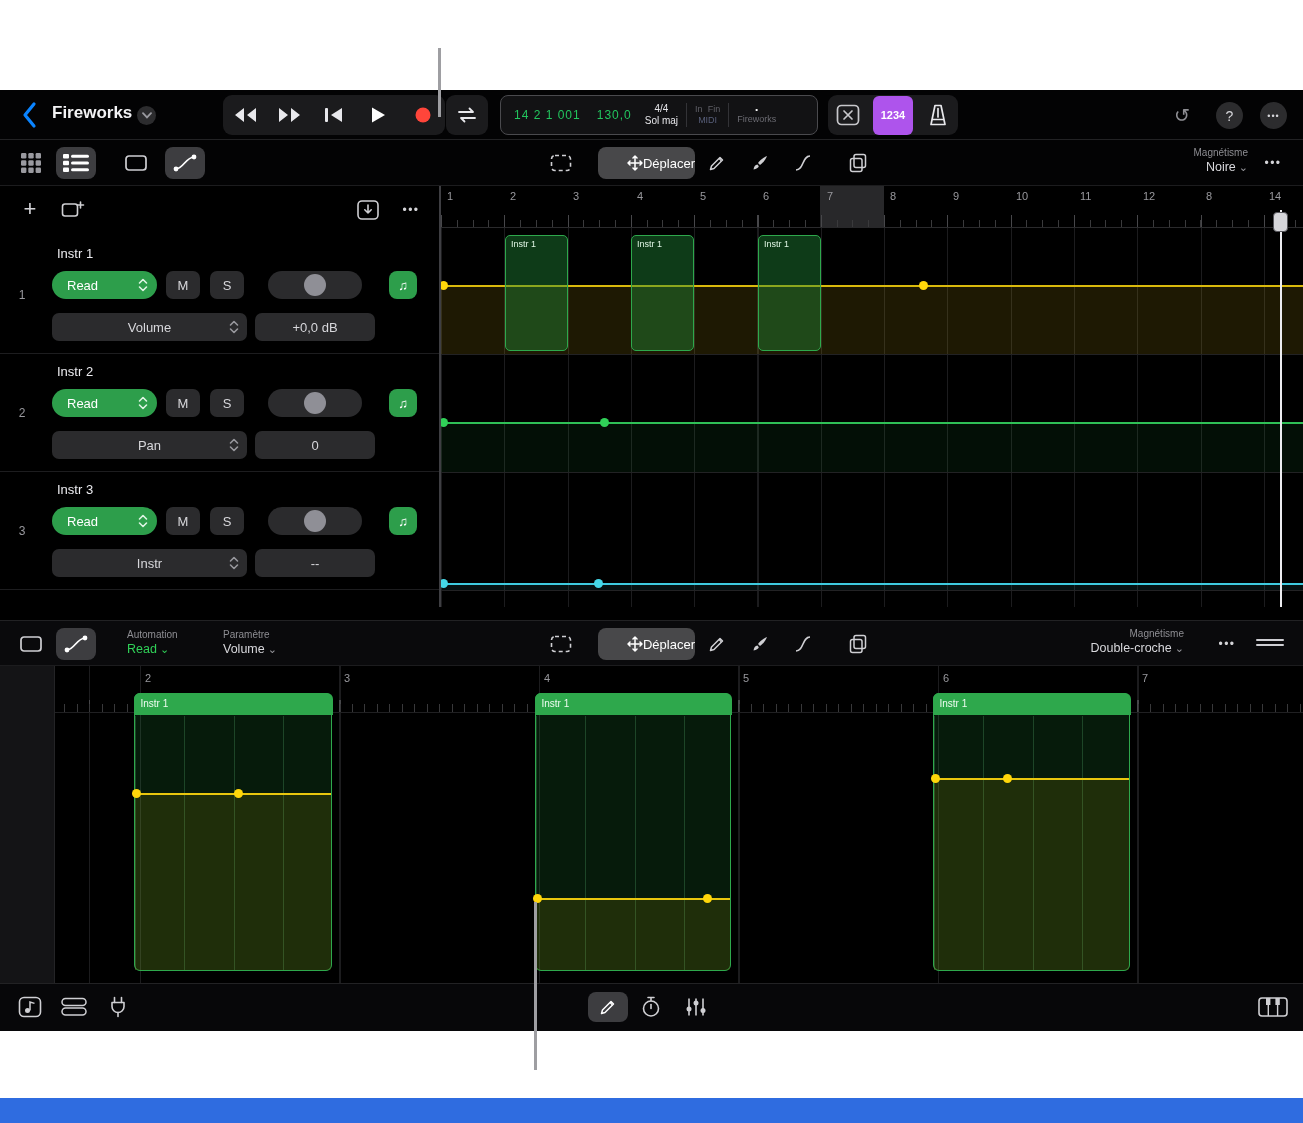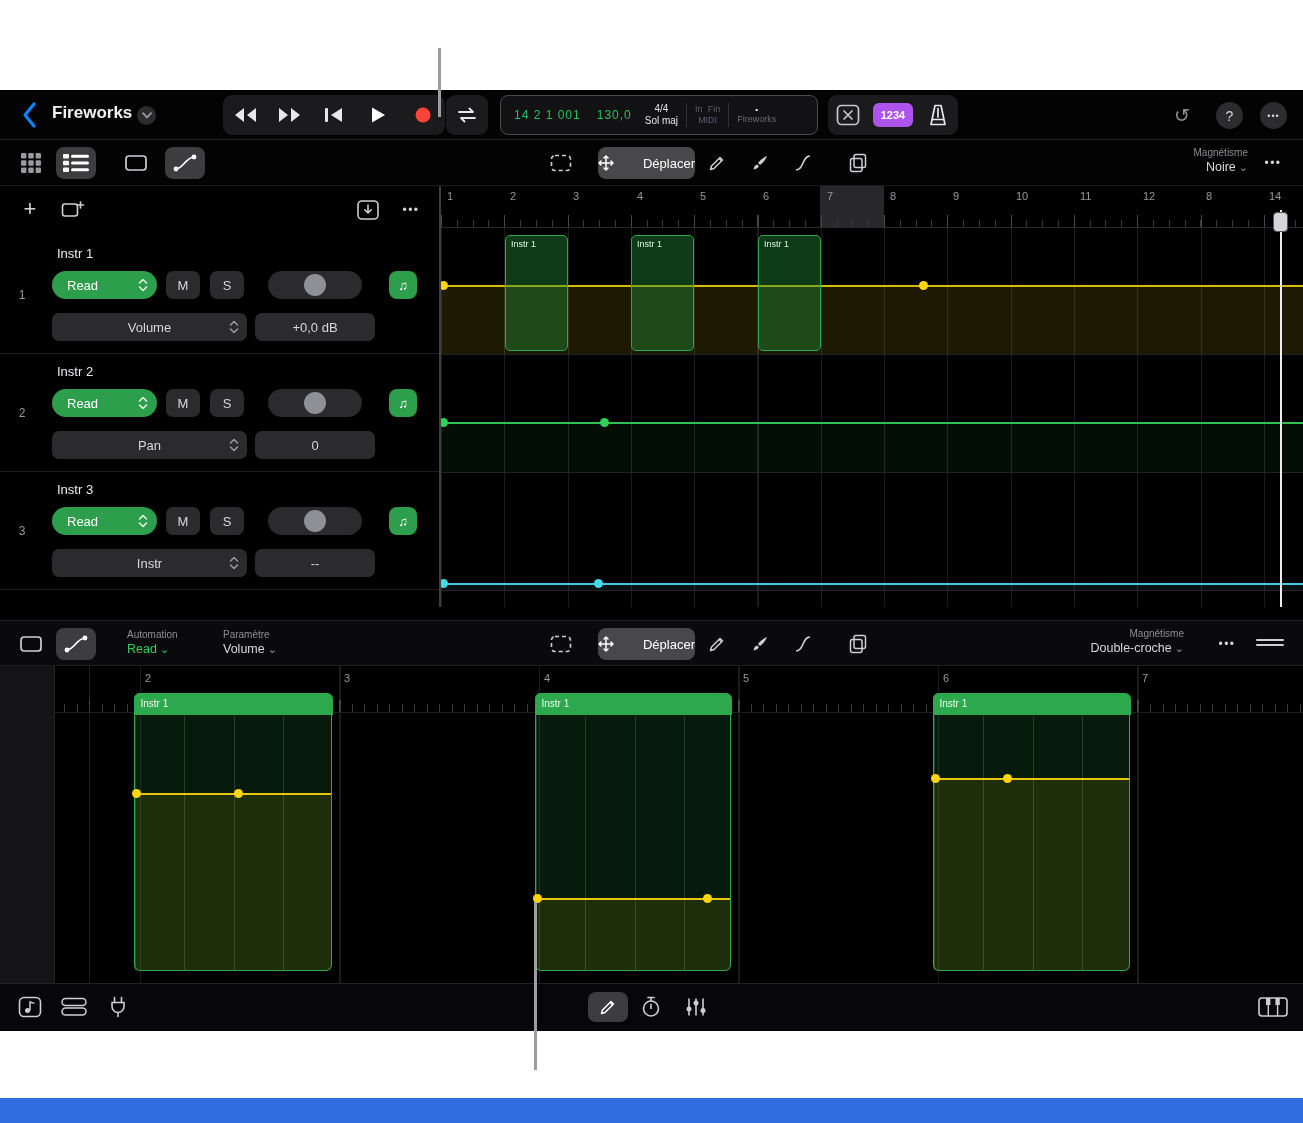--- a/index.html
+++ b/index.html
@@ -20,21 +20,21 @@
 .title{position:absolute;left:52px;top:13px;font-size:17px;font-weight:700;color:#f2f2f4}
 .circ{position:absolute;border-radius:50%;background:#2c2c2e;display:flex;align-items:center;justify-content:center;color:#d4d4d8}
 .lcd{position:absolute;left:500px;top:5px;width:318px;height:40px;background:#121214;border:1px solid #4a4a4e;border-radius:8px;display:flex;align-items:center}
 .lbig{font-size:12px;font-weight:400;color:#22c55e;letter-spacing:1px;white-space:nowrap}
 .lcol{display:flex;flex-direction:column;align-items:center;justify-content:space-between;line-height:1.2;white-space:nowrap}
 .ldiv{width:1px;height:24px;background:#333337;margin:0 8px}
 .snapblk{position:absolute;top:6px;text-align:right;line-height:1.3}
 .snapl{font-size:10px;color:#8e8e93}
 .snapv{font-size:12.5px;color:#d8d8dc;white-space:nowrap}
 .chev{color:#98989d;font-size:11px;margin-left:3px}
-.movepill{position:absolute;left:598px;top:7px;width:97px;height:32px;background:#48484a;border-radius:8px;display:flex;align-items:center;justify-content:space-between;color:#fff;font-size:13px}
+.movepill{position:absolute;left:598px;top:7px;width:97px;height:32px;background:#48484a;border-radius:8px;display:flex;align-items:center;justify-content:flex-end;color:#fff;font-size:13px}
 #hdrs{position:absolute;left:0;top:96px;width:440px;height:421px;background:#000}
 .trk{position:absolute;left:0;width:440px;height:118px;border-bottom:1px solid #1d1d1f}
 .tnum{position:absolute;left:0;top:0;width:44px;height:118px;display:flex;align-items:center;justify-content:center;color:#98989d;font-size:12px}
 .tname{position:absolute;left:57px;top:10px;font-size:13px;color:#ececf0}
 .readpill{position:absolute;left:52px;top:35px;width:105px;height:28px;border-radius:14px;background:#2d9e4b;color:#fff;display:flex;align-items:center;justify-content:space-between;padding:0 9px 0 15px;font-size:13px}
 .mbtn{top:35px;width:34px;height:28px}
 .tslider{position:absolute;left:268px;top:35px;width:94px;height:28px;border-radius:14px;background:#2b2b2d}
 .knob{position:absolute;left:36px;top:3px;width:22px;height:22px;border-radius:50%;background:#8f8f96}
 .notebtn{position:absolute;left:389px;top:35px;width:28px;height:28px;border-radius:8px;background:#2d9e4b;color:#fff;font-size:13px;display:flex;align-items:center;justify-content:center}
 .parampill{left:52px;top:77px;width:195px;height:28px;position:absolute}
@@ -148,21 +148,21 @@
         </div>
       </div>
 
       <div class="grp" style="left:828px;width:130px">
         <div class="cc" style="width:28px;height:28px">
             <svg width="24" height="22" viewBox="0 0 24 22">
               <rect x="1.5" y="1.5" width="21" height="19" rx="4" fill="none" stroke="#c8c8cc" stroke-width="1.7"></rect>
               <path d="M8 7l8 8M16 7l-8 8" stroke="#c8c8cc" stroke-width="1.7" stroke-linecap="round"></path>
             </svg>
           </div>
-        <div class="cc" style="width:40px;height:24px;background:#ae54ec;border-radius:6px;color:#fff;font-size:11px;font-weight:700">1234</div>
+        <div class="cc" style="width:40px;height:39px;background:#ae54ec;border-radius:6px;color:#fff;font-size:11px;font-weight:700">1234</div>
         <div class="cc" style="width:28px;height:28px">
             <svg width="20" height="22" viewBox="0 0 20 22">
               <path d="M7 1.5h6L17 20.5H3z" fill="none" stroke="#e8e8ec" stroke-width="1.7" stroke-linejoin="round"></path>
               <path d="M10 13V4.5" stroke="#e8e8ec" stroke-width="1.7" stroke-linecap="round"></path>
               <path d="M4 15.5h12" stroke="#e8e8ec" stroke-width="1.5"></path>
             </svg>
           </div>
       </div>
 
       <div class="cc" style="position:absolute;left:1168px;top:12px;width:28px;height:27px;color:#8e8e93;font-size:19px">↺</div>

